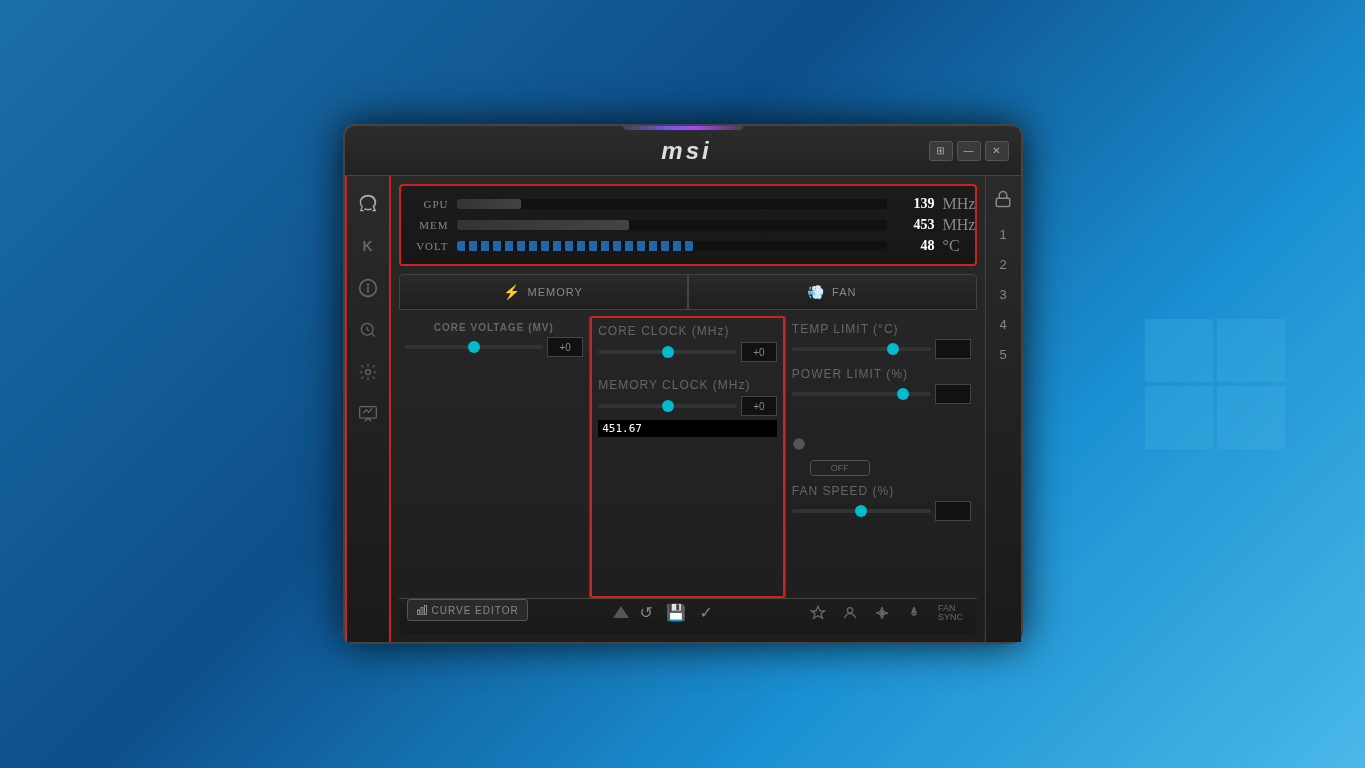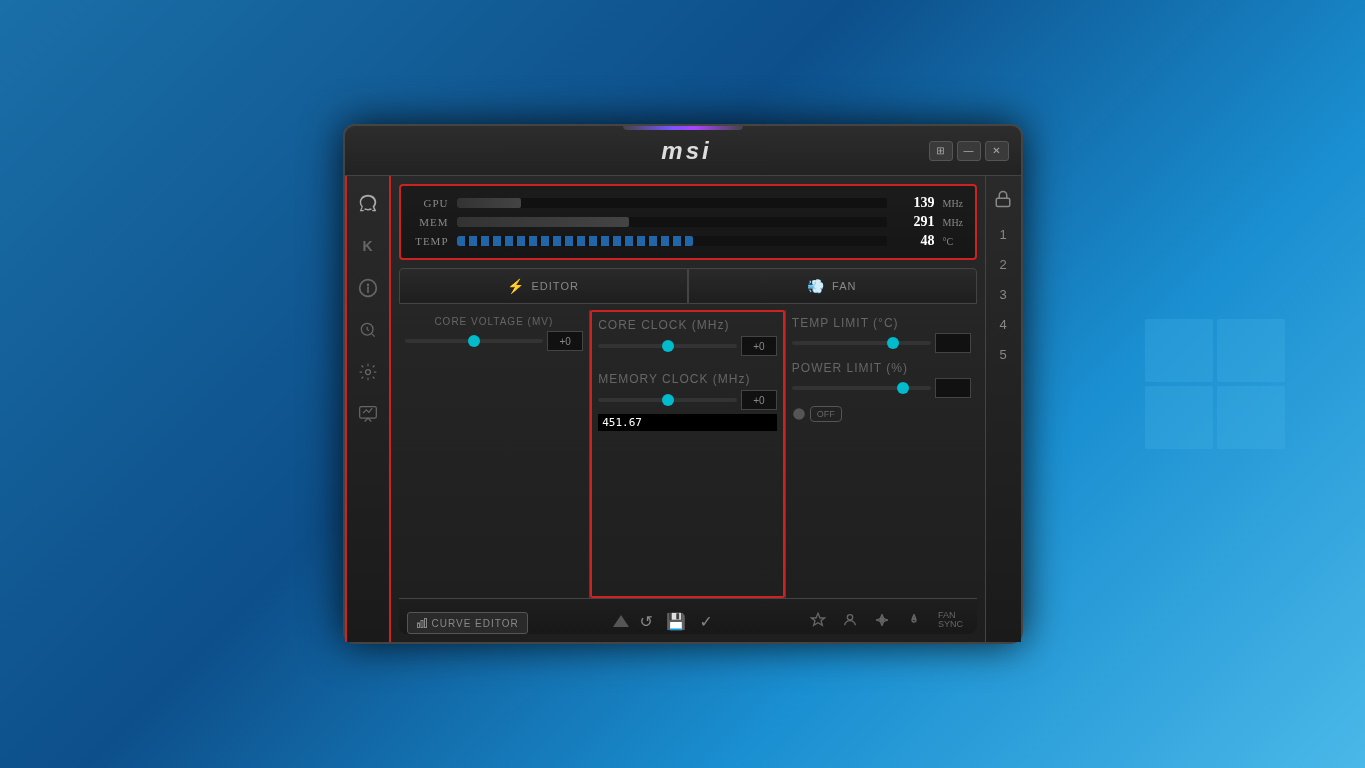--- a/index.html
+++ b/index.html
@@ -206,21 +206,21 @@
     .stat-value {
       color: #fff;
       font-size: 14px;
       font-weight: bold;
       text-align: right;
       min-width: 40px;
     }
 
     .stat-unit {
       color: #888;
-      font-size: 10px;
+      font-size: 16px;
       width: 22px;
     }
 
     
     .tabs-row {
       display: flex;
       gap: 0;
       margin-bottom: 6px;
     }
 
@@ -267,20 +267,21 @@
       border-radius: 2px;
     }
     .control-section.fan { border-left: 1px solid #444; }
 
     .control-label {
       color: #666;
       font-size: 10px;
       letter-spacing: 1px;
       margin-bottom: 4px;
       text-align: center;
+      font-weight: bold;
     }
 
     .slider-group {
       display: flex;
       flex-direction: column;
       gap: 12px;
     }
 
     .slider-row {
       display: flex;
@@ -344,33 +345,34 @@
       gap: 3px;
     }
 
     .fan-toggle {
       display: flex;
       align-items: center;
       gap: 4px;
     }
 
     .toggle-btn {
-      padding: 2px 6px;
+      padding: 2px 20px;
       background: #222;
       border: 1px solid #555;
       color: #666;
       font-size: 9px;
       cursor: pointer;
       border-radius: 4px;
+      margin-top: 48px;
     }
 
     
     .bottom-bar {
       display: flex;
-      align-items: flex-end;
+      align-items: flex-start;
       justify-content: space-between;
       height: 36px;
       background: linear-gradient(180deg, #1e1e1e, #181818);
       border-top: 1px solid #444;
       padding: 0 8px;
       border-radius: 0 0 8px 8px;
     }
 
     .curve-editor-btn {
       display: flex;
@@ -515,40 +517,40 @@
           </div>
           <span class="stat-value">139</span>
           <span class="stat-unit">MHz</span>
         </div>
 
         <div class="stat-row">
           <span class="stat-label">MEM</span>
           <div class="stat-bar-container">
             <div class="stat-bar mem"></div>
           </div>
-          <span class="stat-value">291</span>
+          <span class="stat-value">453</span>
           <span class="stat-unit">MHz</span>
         </div>
 
 
         <div class="stat-row">
-          <span class="stat-label">TEMP</span>
+          <span class="stat-label">VOLT</span>
           <div class="stat-bar-container">
             <div class="stat-bar temp"></div>
           </div>
           <span class="stat-value">48</span>
           <span class="stat-unit">°C</span>
         </div>
 
       </div>
 
       <div class="tabs-row">
         <div class="tab">
           <span class="tab-icon">⚡</span>
-          <span>EDITOR</span>
+          <span>MEMORY</span>
         </div>
         <div class="tab">
           <span class="tab-icon">💨</span>
           <span>FAN</span>
         </div>
       </div>
 
       <div class="controls-panel">
 
         <div class="control-section voltage">
@@ -602,20 +604,27 @@
               </div>
             </div>
 
             <div class="fan-toggle">
               <svg width="14" height="14" viewBox="0 0 24 24" fill="#555">
                   <path d="M12 2a10 10 0 1 0 10 10A10 10 0 0 0 12 2z"></path>
                 </svg>
               <div class="toggle-btn">OFF</div>
             </div>
 
+            <div class="fan-control-row">
+              <div class="slider-row-label">FAN SPEED (%)</div>
+              <div class="slider-container">
+                <input type="range" class="slider" min="0" max="100" value="50" style="">
+                <div class="slider-value-box"></div>
+              </div>
+            </div>
 
           </div>
         </div>
 
       </div>
 
       <div class="bottom-bar">
         <div class="curve-editor-btn">
           <svg width="12" height="12" viewBox="0 0 24 24" fill="none" stroke="#888" stroke-width="2">
               <rect x="3" y="12" width="4" height="9"></rect>

